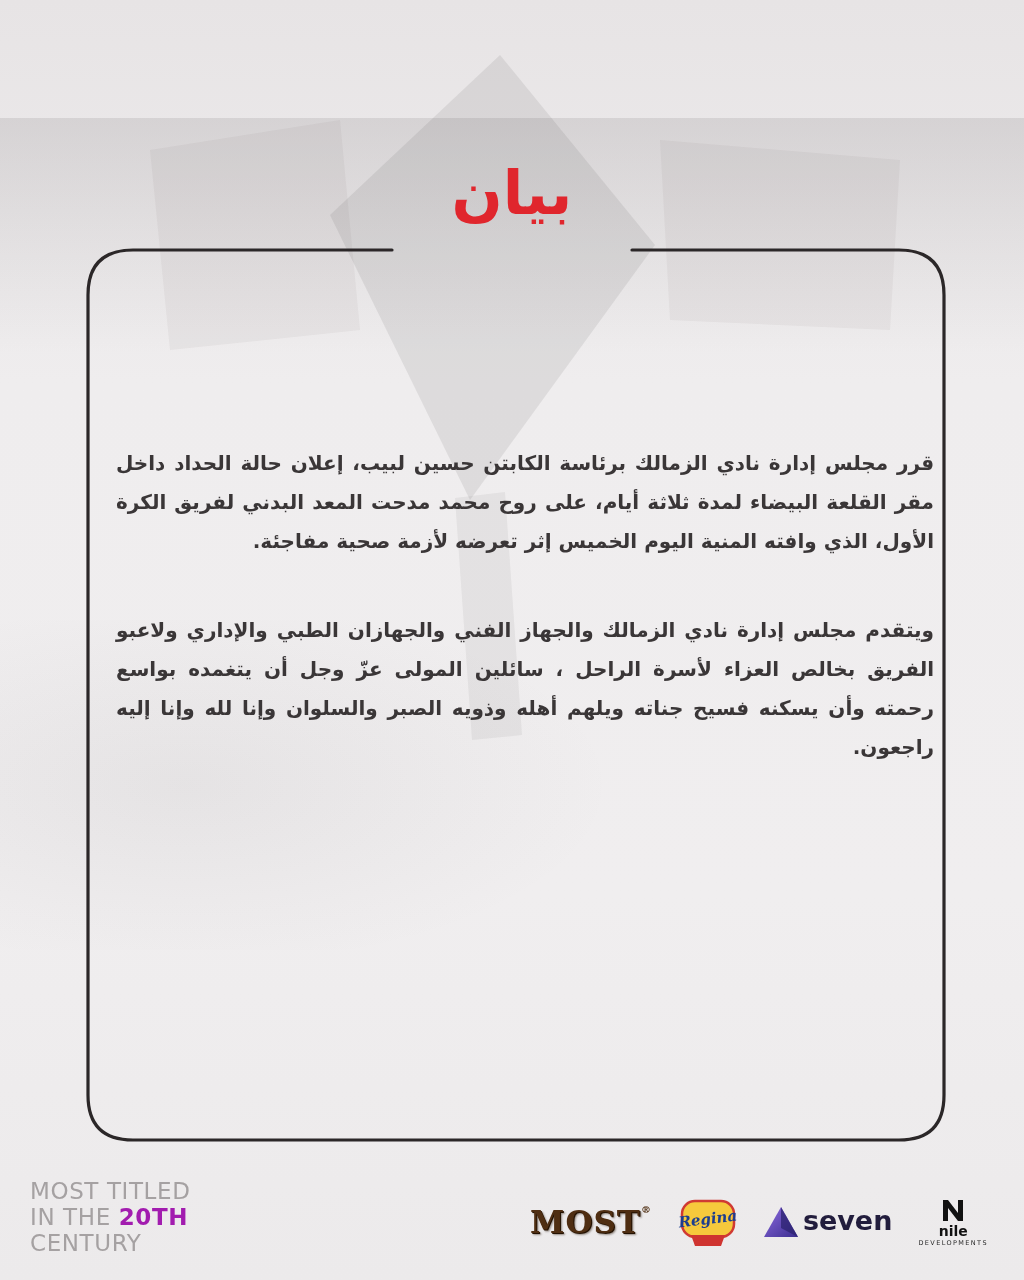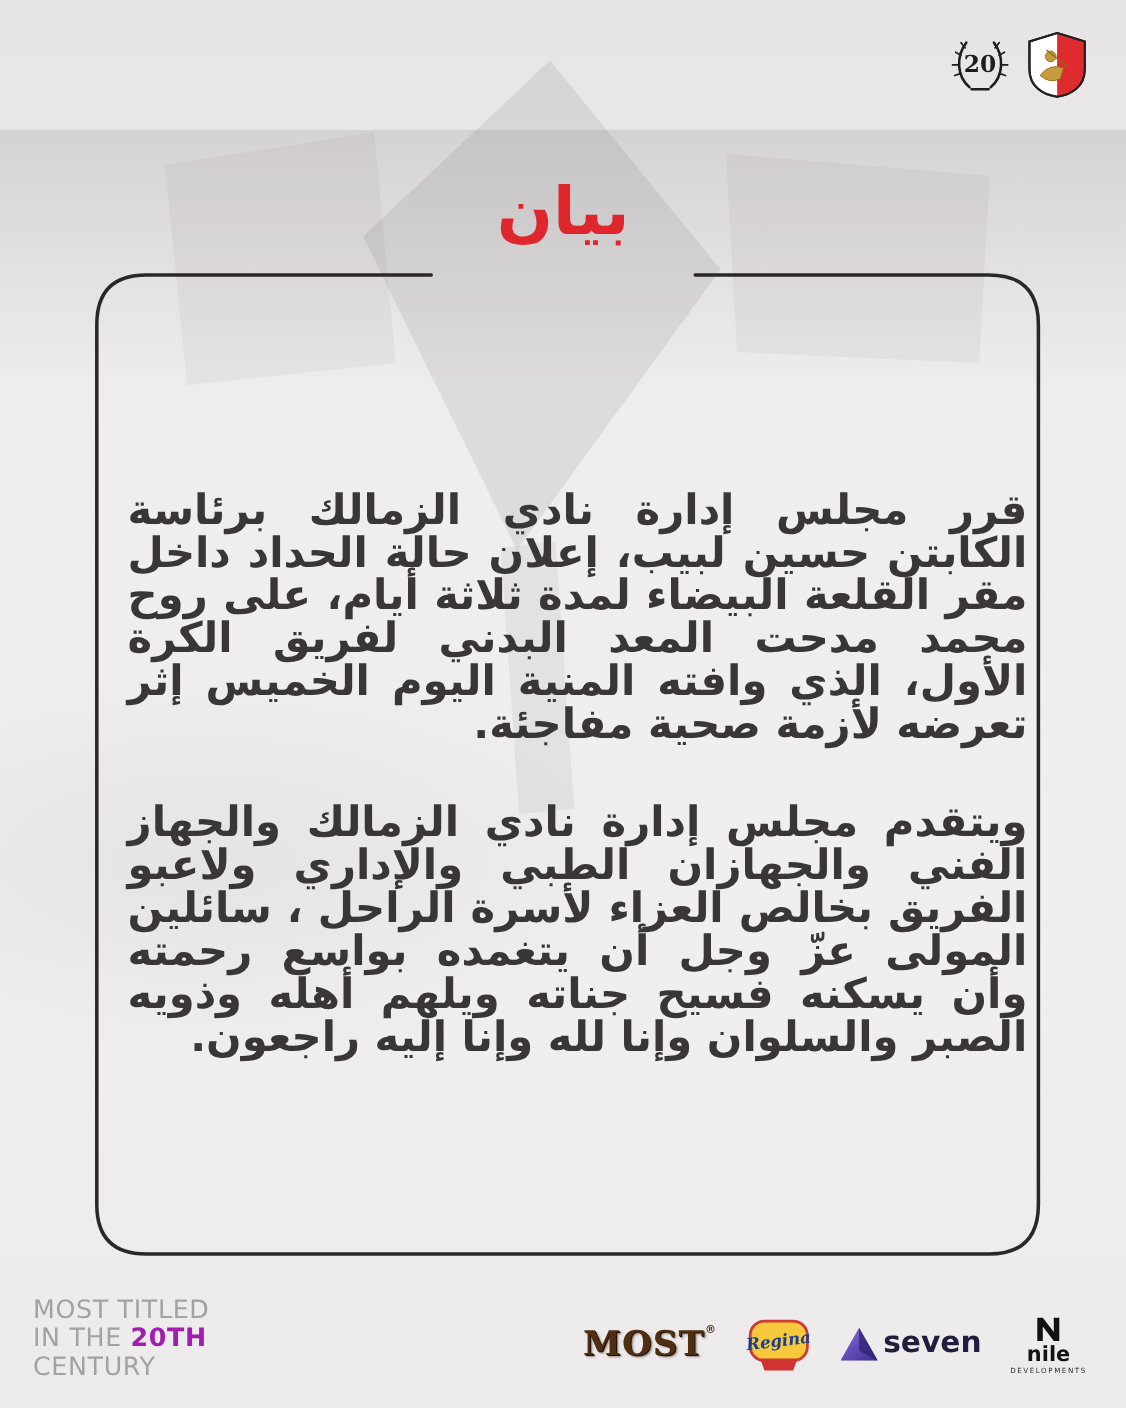--- a/index.html
+++ b/index.html
@@ -25,21 +25,21 @@
   }
   
   .frame-svg{position:absolute;left:0;top:0;}
   
   .statement{
     position:absolute;left:116px;top:444px;width:818px;
     direction:rtl;
   }
   .statement p{
     margin:0;
-    font-size:38px;line-height:39px;font-weight:bold;color:#3a3637;
+    font-size:20px;line-height:39px;font-weight:bold;color:#3a3637;
     text-align:justify;text-align-last:right;
   }
   .statement p + p{margin-top:50px;}
   
   .tagline{
     position:absolute;left:30px;top:1178px;
     font-size:23px;line-height:26px;letter-spacing:.6px;color:#a5a1a2;
     text-transform:uppercase;
   }
   .tagline .bold20{font-weight:bold;color:#a21caf;}
@@ -47,56 +47,38 @@
   .sponsors{position:absolute;right:36px;top:1186px;height:72px;display:flex;align-items:center;gap:26px;}
   .oniro{
     font-size:31px;font-weight:bold;color:#4f2e12;letter-spacing:1px;
     text-shadow:1px 1px 0 #241202, 2px 2px 2px rgba(36,18,2,.45);
     font-family:"DejaVu Serif",serif;white-space:nowrap;
   }
   .oniro .reg{font-size:10px;vertical-align:top;color:#4f2e12;text-shadow:none;}
   .seven{display:flex;gap:5px;}
   .seven .seven-label{font-size:27px;font-weight:bold;color:#221d3d;line-height:1;}
   .nile{display:flex;flex-direction:column;align-items:center;gap:1px;}
-  .nile .nile-name{font-size:19px;font-weight:bold;color:#121212;line-height:1;}
+  .nile .nile-name{font-size:14px;font-weight:bold;color:#121212;line-height:1;}
   .nile .nile-sub{font-size:6.5px;letter-spacing:1.4px;color:#2a2a2a;font-weight:normal;}
 </style>
 </head>
 <body>
 
 <div class="canvas">
 
   <div class="bg-grad"></div>
   <div class="bg-band"></div>
   <div class="bg-band2"></div>
   <svg class="bg-art" width="1024" height="1280" viewBox="0 0 1024 1280">
     <polygon points="500,55 655,245 470,500 330,215" fill="rgba(70,65,68,0.10)"></polygon>
     <polygon points="455,498 505,492 522,735 472,740" fill="rgba(70,65,68,0.07)"></polygon>
     <polygon points="150,150 340,120 360,330 170,350" fill="rgba(70,65,68,0.05)"></polygon>
     <polygon points="660,140 900,160 890,330 670,320" fill="rgba(70,65,68,0.05)"></polygon>
   </svg>
 
-  <div class="logos">
-    <svg width="54" height="54" viewBox="0 0 56 56">
-      <path d="M18 49 C6 39 5 20 15 7" fill="none" stroke="#211d1e" stroke-width="2.4" stroke-linecap="round"></path>
-      <path d="M38 49 C50 39 51 20 41 7" fill="none" stroke="#211d1e" stroke-width="2.4" stroke-linecap="round"></path>
-      <path d="M10 36 l-6 2 M8 28 l-6 0 M10 19 l-5 -3 M14 12 l-4 -5" stroke="#211d1e" stroke-width="1.6" stroke-linecap="round"></path>
-      <path d="M46 36 l6 2 M48 28 l6 0 M46 19 l5 -3 M42 12 l4 -5" stroke="#211d1e" stroke-width="1.6" stroke-linecap="round"></path>
-      <path d="M20 51 h16" stroke="#211d1e" stroke-width="2.4" stroke-linecap="round"></path>
-      <text x="28" y="35" text-anchor="middle" font-family="DejaVu Serif, serif" font-size="22" font-weight="bold" fill="#211d1e">20</text>
-    </svg>
-    <svg width="58" height="62" viewBox="0 0 60 64">
-      <path d="M30 2 L56 10 V36 C56 52 44 60 30 62 C16 60 4 52 4 36 V10 Z" fill="#ffffff" stroke="#24201f" stroke-width="2"></path>
-      <path d="M30 2 L56 10 V36 C56 52 44 60 30 62 Z" fill="#df2b2e"></path>
-      <path d="M30 2 L56 10 V36 C56 52 44 60 30 62 C16 60 4 52 4 36 V10 Z" fill="none" stroke="#24201f" stroke-width="2"></path>
-      <circle cx="24" cy="24" r="5" fill="#c59b3c" stroke="#8a6b24" stroke-width="0.8"></circle>
-      <path d="M14 42 q9 -12 22 -7 l-3 10 q-10 5 -19 -3 Z" fill="#c59b3c" stroke="#8a6b24" stroke-width="0.8"></path>
-      <path d="M20 18 L40 34" stroke="#8a6b24" stroke-width="1.4"></path>
-    </svg>
-  </div>
 
   <div class="title">بيان</div>
 
   <svg class="frame-svg" width="1024" height="1280" viewBox="0 0 1024 1280">
     <path d="M392 250 L133 250 Q88 250 88 295 L88 1095 Q88 1140 133 1140 L899 1140 Q944 1140 944 1095 L944 295 Q944 250 899 250 L632 250" fill="none" stroke="#2b2728" stroke-width="3.2" stroke-linecap="round"></path>
   </svg>
 
   <div class="statement">
     <p>قرر مجلس إدارة نادي الزمالك برئاسة الكابتن حسين لبيب، إعلان حالة الحداد داخل مقر القلعة البيضاء لمدة ثلاثة أيام، على روح محمد مدحت المعد البدني لفريق الكرة الأول، الذي وافته المنية اليوم الخميس إثر تعرضه لأزمة صحية مفاجئة.</p>
     <p>ويتقدم مجلس إدارة نادي الزمالك والجهاز الفني والجهازان الطبي والإداري ولاعبو الفريق بخالص العزاء لأسرة الراحل ، سائلين المولى عزّ وجل أن يتغمده بواسع رحمته وأن يسكنه فسيح جناته ويلهم أهله وذويه الصبر والسلوان وإنا لله وإنا إليه راجعون.</p>

